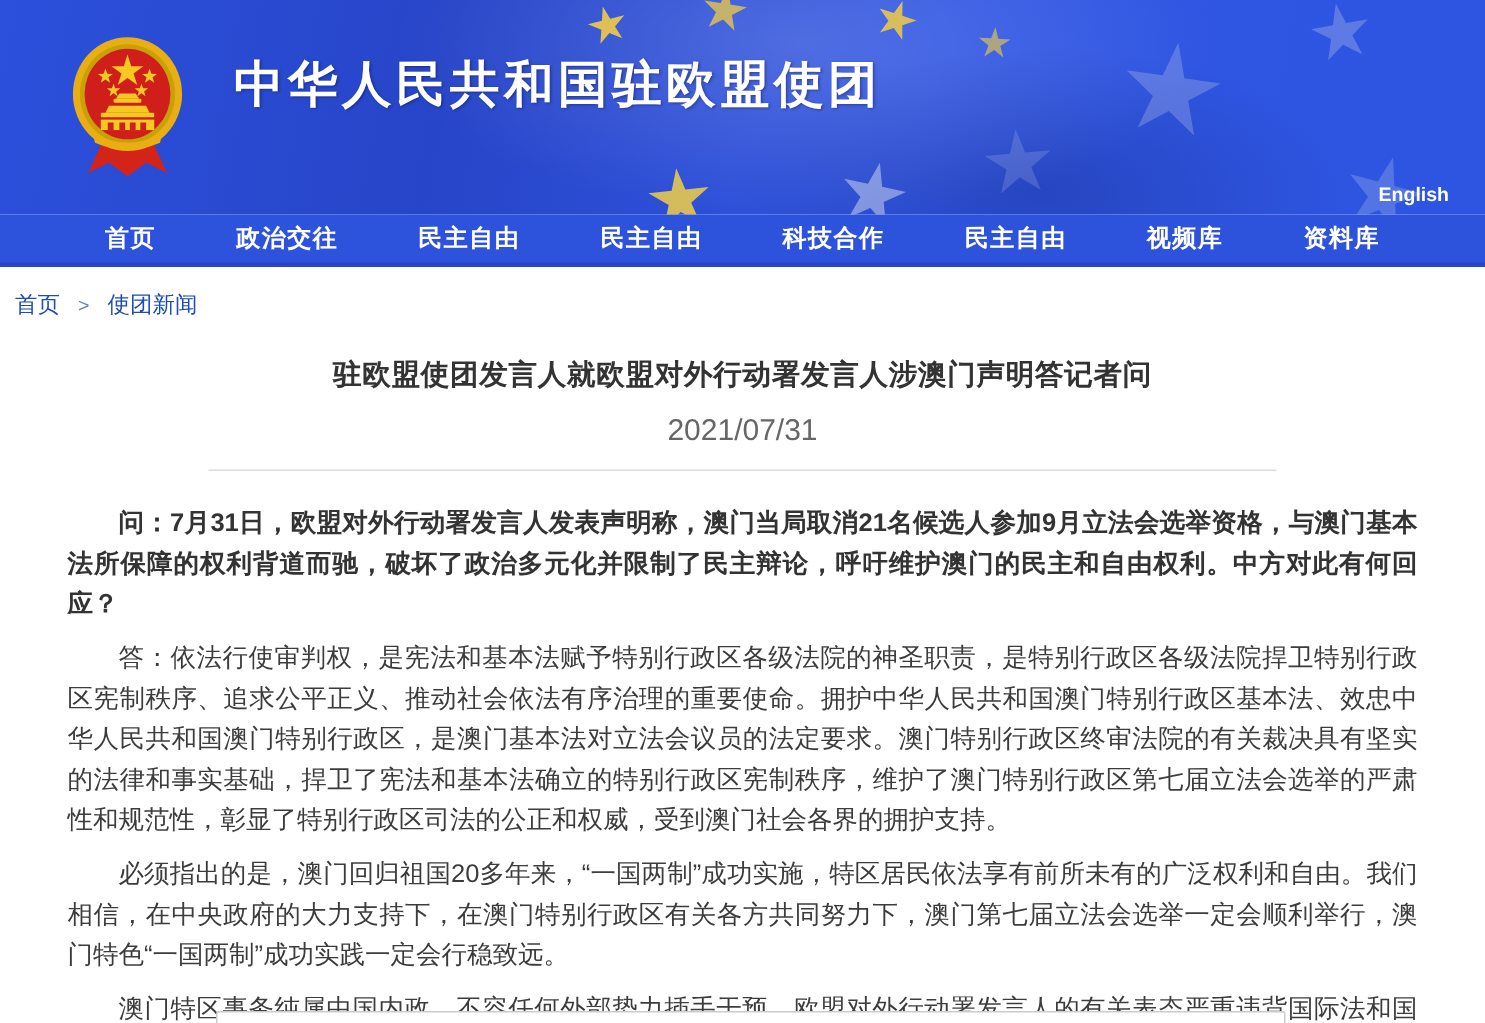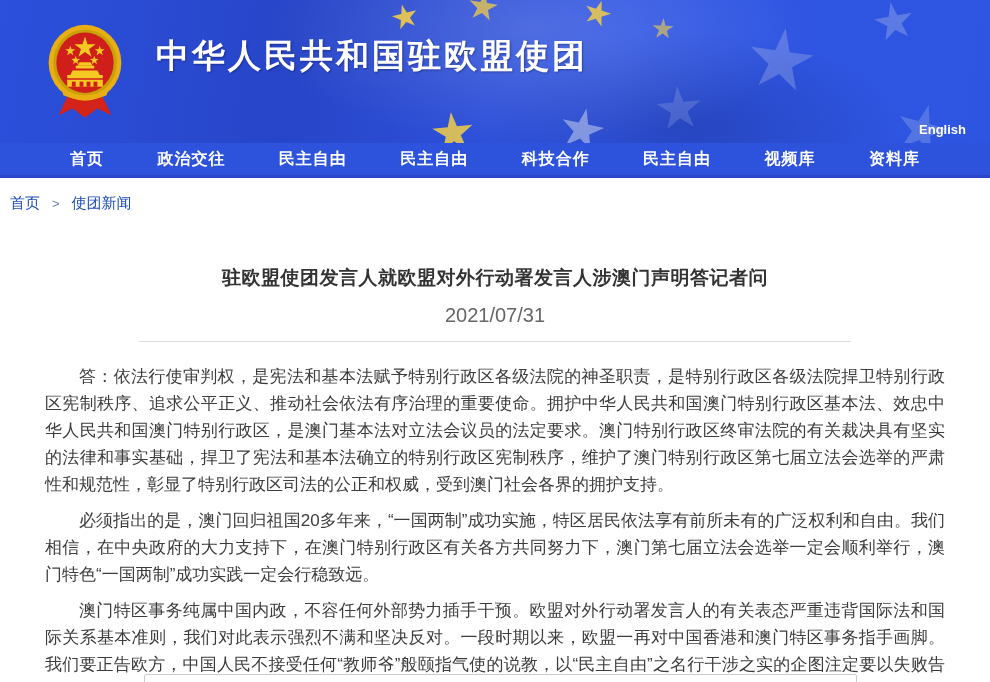--- a/index.html
+++ b/index.html
@@ -55,21 +55,21 @@
   .breadcrumb {
     display:flex; align-items:center; gap:12px;
     padding:16px 0 0 10px; font-size:15px;
   }
   .breadcrumb a { color:#1D4CB5; text-decoration:none; cursor:pointer; }
   .breadcrumb .sep { color:#6B80B8; font-size:13px; }
 
   
   .article { padding:0 45px; }
   .article-title {
-    margin-top:52px; text-align:center;
+    margin-top:24px; text-align:center;
     font-size:19px; font-weight:bold; color:#333; letter-spacing:0.5px;
   }
   .article-date { margin-top:13px; text-align:center; font-size:20px; color:#666; }
   .title-rule { width:712px; margin:14px auto 0; border:none; border-top:1px solid #DCDCDC; }
 
   .article-body { margin-top:21px; }
   .article-body p {
     font-size:17px; line-height:27px; color:#3C3C3C;
     text-indent:2em; text-align:justify; margin-bottom:9px;
   }
@@ -141,19 +141,20 @@
   <span class="sep">&gt;</span>
   <a>使团新闻</a>
 </div>
 
 <div class="article">
   <h1 class="article-title">驻欧盟使团发言人就欧盟对外行动署发言人涉澳门声明答记者问</h1>
   <div class="article-date">2021/07/31</div>
   <hr class="title-rule">
 
   <div class="article-body">
+    <p class="q">问：7月31日，欧盟对外行动署发言人发表声明称，澳门当局取消21名候选人参加9月立法会选举资格，与澳门基本法所保障的权利背道而驰，破坏了政治多元化并限制了民主辩论，呼吁维护澳门的民主和自由权利。中方对此有何回应？</p>
     <p>答：依法行使审判权，是宪法和基本法赋予特别行政区各级法院的神圣职责，是特别行政区各级法院捍卫特别行政区宪制秩序、追求公平正义、推动社会依法有序治理的重要使命。拥护中华人民共和国澳门特别行政区基本法、效忠中华人民共和国澳门特别行政区，是澳门基本法对立法会议员的法定要求。澳门特别行政区终审法院的有关裁决具有坚实的法律和事实基础，捍卫了宪法和基本法确立的特别行政区宪制秩序，维护了澳门特别行政区第七届立法会选举的严肃性和规范性，彰显了特别行政区司法的公正和权威，受到澳门社会各界的拥护支持。</p>
     <p>必须指出的是，澳门回归祖国20多年来，“一国两制”成功实施，特区居民依法享有前所未有的广泛权利和自由。我们相信，在中央政府的大力支持下，在澳门特别行政区有关各方共同努力下，澳门第七届立法会选举一定会顺利举行，澳门特色“一国两制”成功实践一定会行稳致远。</p>
     <p>澳门特区事务纯属中国内政，不容任何外部势力插手干预。欧盟对外行动署发言人的有关表态严重违背国际法和国际关系基本准则，我们对此表示强烈不满和坚决反对。一段时期以来，欧盟一再对中国香港和澳门特区事务指手画脚。我们要正告欧方，中国人民不接受任何“教师爷”般颐指气使的说教，以“民主自由”之名行干涉之实的企图注定要以失败告终。我们严正要求欧方切实尊重中国主权，立即停止以任何形式干预特区事务、干涉中国内政。</p>
   </div>
 </div>
 
 <div class="footer-box"></div>
 
 </body></html>

